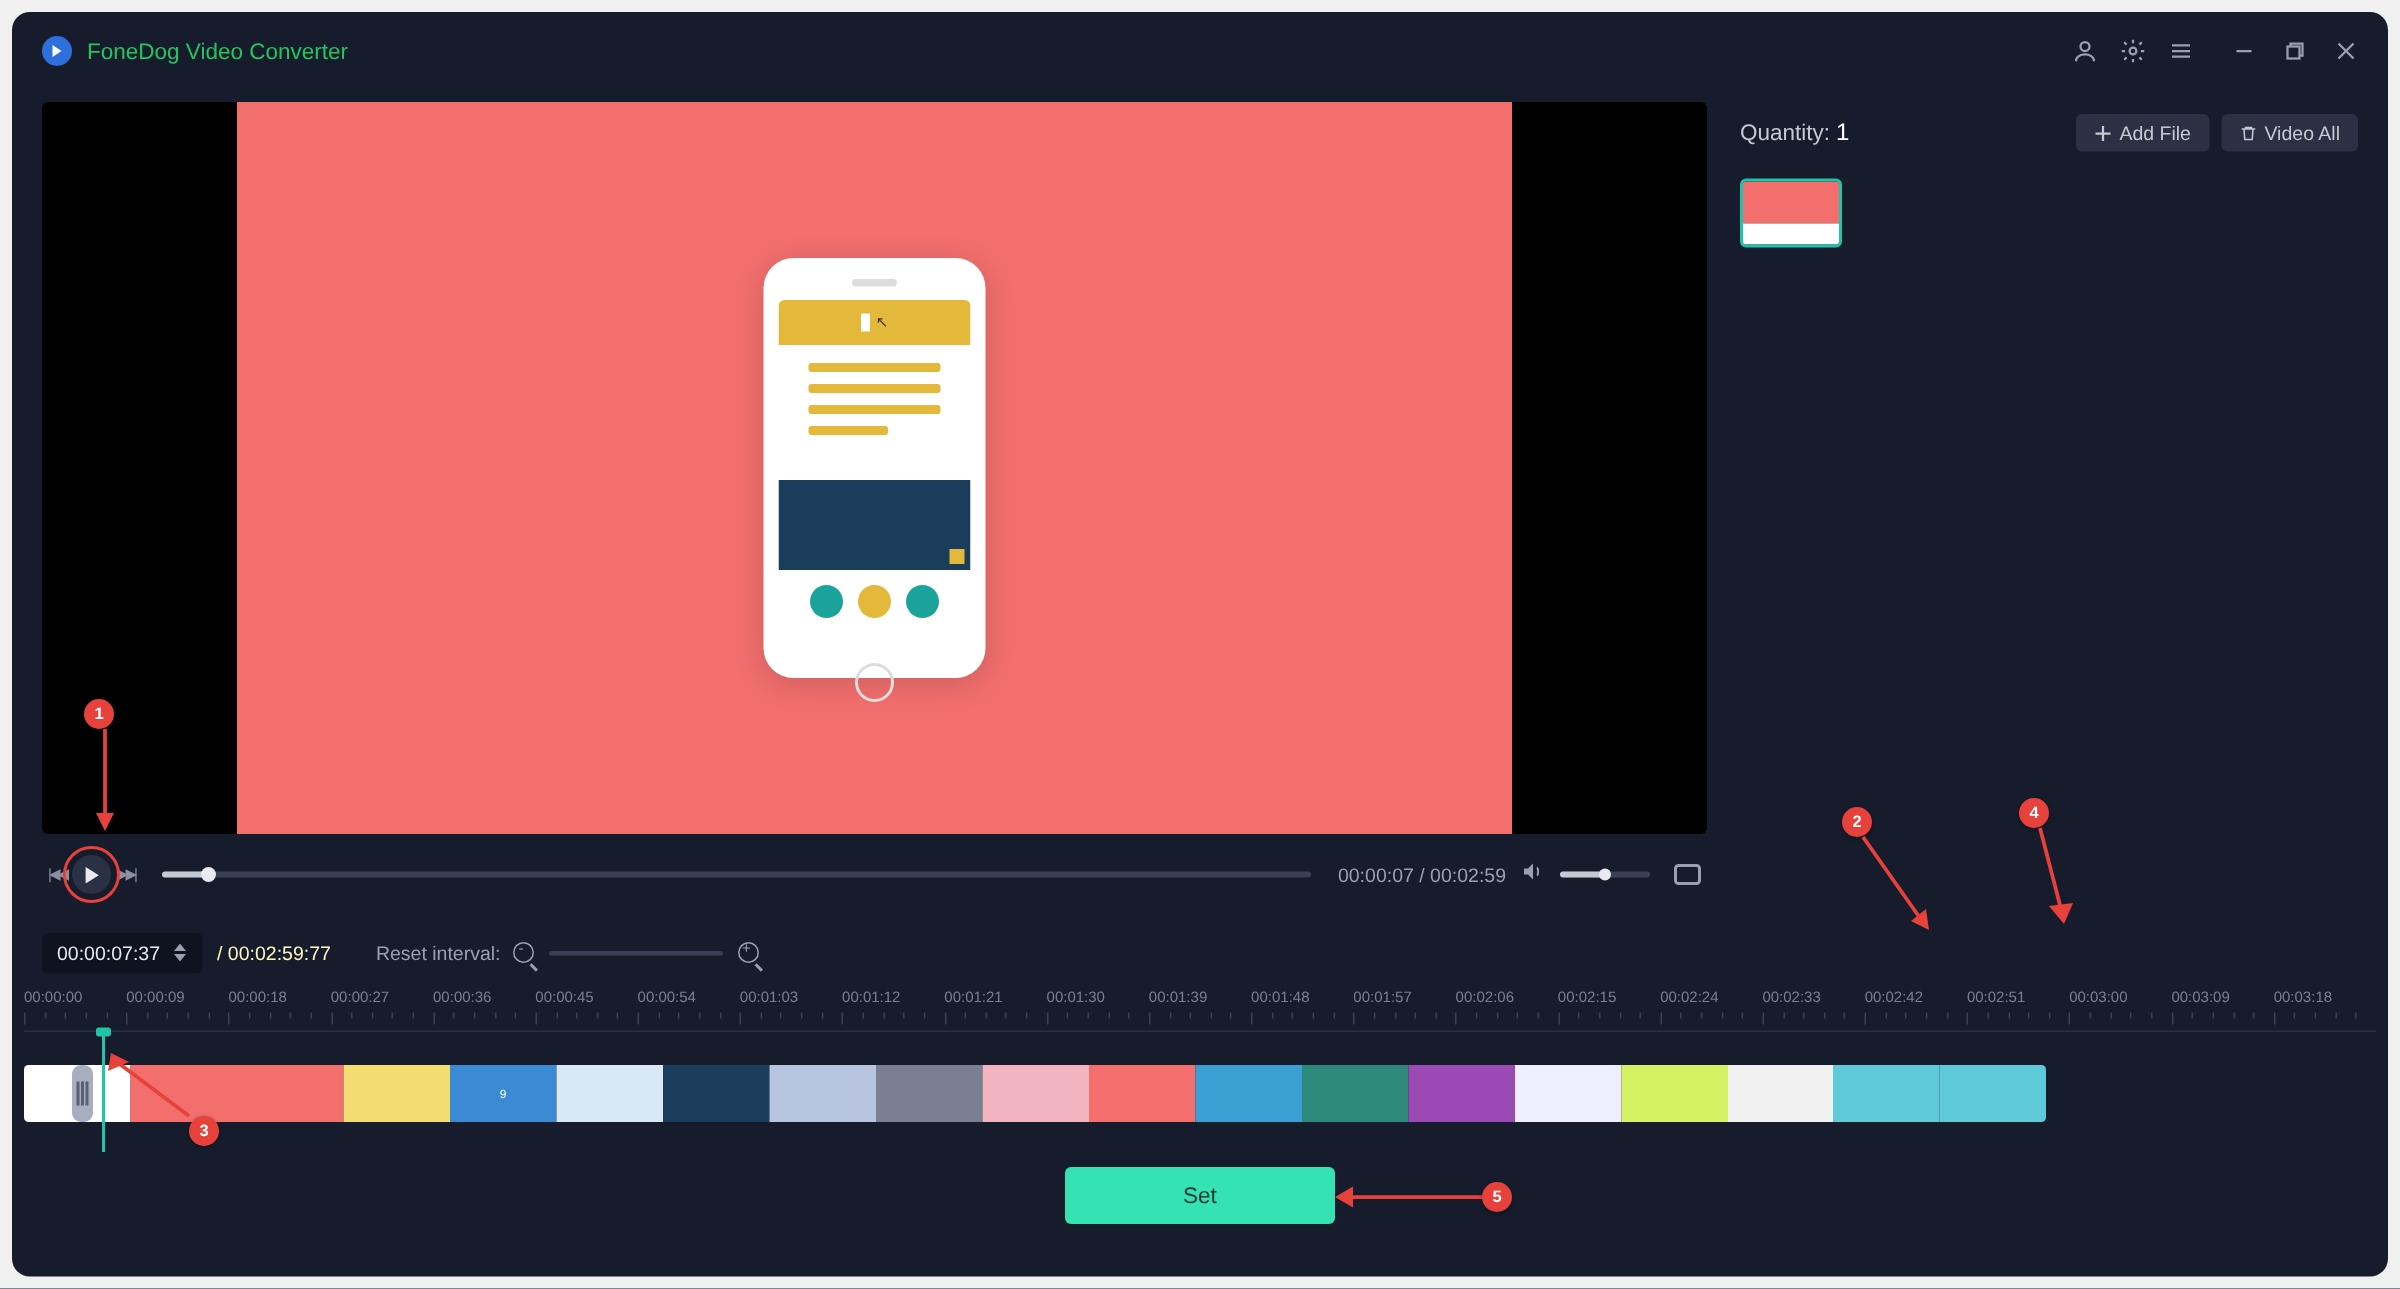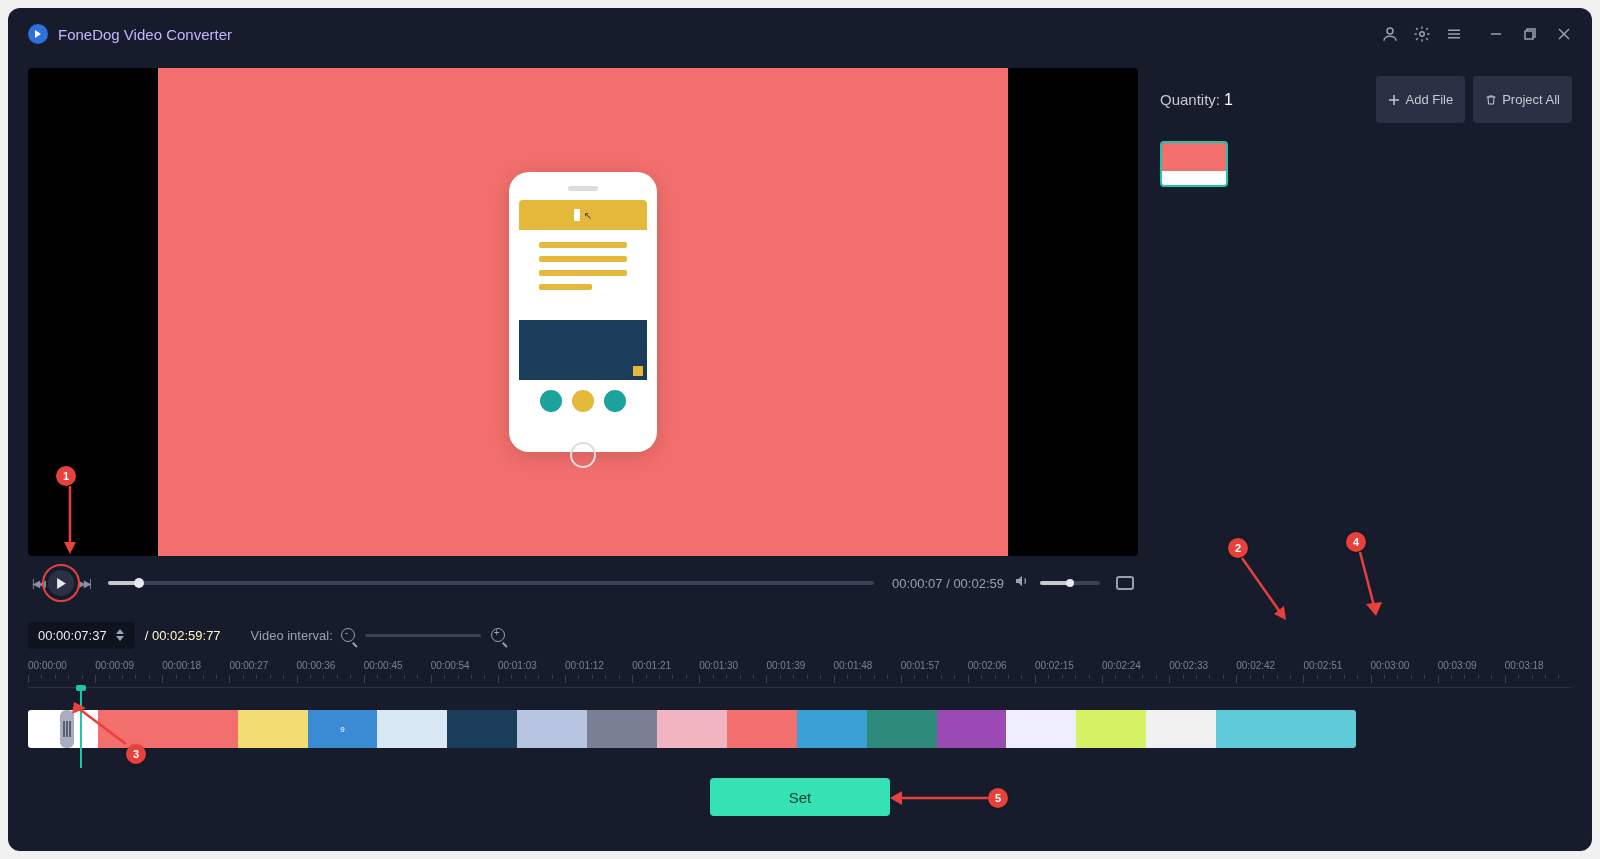--- a/index.html
+++ b/index.html
@@ -3,21 +3,21 @@
 <meta charset="utf-8">
 <style>
 * { margin: 0; padding: 0; box-sizing: border-box; font-family: -apple-system, BlinkMacSystemFont, "Segoe UI", Arial, sans-serif; }
 body { background: #f0f0f0; width: 1600px; height: 859px; overflow: hidden; }
 .app { position: absolute; top: 8px; left: 8px; width: 1584px; height: 843px; background: #171c2c; border-radius: 12px; color: #c5c9d2; overflow: hidden; }
 
 
 .titlebar { display: flex; align-items: center; height: 52px; padding: 0 20px; }
 .logo { width: 20px; height: 20px; border-radius: 50%; background: #2e6fdb; display: flex; align-items: center; justify-content: center; margin-right: 10px; }
 .logo svg { width: 10px; height: 10px; fill: #fff; }
-.app-title { font-size: 15px; color: #c4b5fd; }
+.app-title { font-size: 15px; color: #22c55e; }
 .tab-container { position: absolute; left: 50%; transform: translateX(-100px); display: flex; background: #0e1320; border-radius: 20px; height: 36px; align-items: center; }
 .tab { padding: 0 30px; height: 36px; display: flex; align-items: center; font-size: 14px; color: #9ba0ae; cursor: pointer; border-radius: 20px; }
 .tab.active { background: #2b3145; color: #fff; font-weight: 500; }
 .titlebar-right { margin-left: auto; display: flex; align-items: center; gap: 12px; }
 .titlebar-icon { width: 20px; height: 20px; display: flex; align-items: center; justify-content: center; color: #9ba0ae; cursor: pointer; }
 .win-controls { display: flex; gap: 18px; margin-left: 12px; }
 .win-btn { width: 16px; height: 16px; display: flex; align-items: center; justify-content: center; cursor: pointer; color: #9ba0ae; }
 
 
 .content { display: flex; padding: 8px 20px 0 20px; gap: 22px; }
@@ -59,21 +59,21 @@
 .vol-track { width: 60px; height: 4px; background: #3a4156; border-radius: 2px; position: relative; }
 .vol-fill { position: absolute; width: 50%; height: 100%; background: #c5c9d2; border-radius: 2px; }
 .vol-thumb { position: absolute; left: 50%; top: 50%; transform: translate(-50%,-50%); width: 8px; height: 8px; background: #e8eaf0; border-radius: 50%; }
 .fullscreen-btn { width: 18px; height: 14px; border: 2px solid #9ba0ae; border-radius: 3px; cursor: pointer; margin-left: 6px; }
 
 
 .quantity-row { display: flex; align-items: center; padding: 8px 0 18px 0; }
 .quantity-label { font-size: 15px; color: #c5c9d2; text-align: center; }
 .quantity-val { color: #fff; margin-left: 4px; }
 .qty-btns { margin-left: auto; display: flex; gap: 8px; }
-.qty-btn { background: #2b3145; border: none; color: #c5c9d2; font-size: 13px; padding: 16px 12px; border-radius: 4px; cursor: pointer; display: flex; align-items: center; gap: 5px; }
+.qty-btn { background: #2b3145; border: none; color: #c5c9d2; font-size: 13px; padding: 5px 12px; border-radius: 4px; cursor: pointer; display: flex; align-items: center; gap: 5px; }
 .thumb-grid { display: flex; gap: 10px; }
 .thumb { width: 68px; height: 46px; background: #2b3145; border-radius: 4px; border: 2px solid #20c4a8; overflow: hidden; display:flex; flex-direction:column;}
 .thumb-top{height:28px;background:#f26f6d;}
 .thumb-bot{flex:1;background:#fff;}
 
 
 .toolbar-row { display: flex; align-items: center; padding: 4px 20px; height: 50px; }
 .time-in-box { background: #0e1320; border-radius: 4px; padding: 6px 10px; display: flex; align-items: center; gap: 8px; }
 .time-in-val { font-size: 13px; color: #e8eaf0; }
 .spinner { display: flex; flex-direction: column; gap: 1px; }
@@ -81,21 +81,21 @@
 .spinner-btn svg{width:8px;height:5px;fill:#9ba0ae;}
 .time-total { font-size: 13px; color: #fef9c3; margin-left: 10px; }
 .interval-label { font-size: 13px; color: #9ba0ae; margin-left: 30px; margin-right: 8px; }
 .zoom-ico { width: 14px; height: 14px; border: 1.5px solid #9ba0ae; border-radius: 50%; position: relative; cursor: pointer; }
 .zoom-ico::after { content: ''; position: absolute; right: -4px; bottom: -4px; width: 6px; height: 1.5px; background: #9ba0ae; transform: rotate(45deg); }
 .zoom-track { width: 116px; height: 3px; background: #3a4156; border-radius: 2px; margin: 0 10px; position: relative; }
 .action-btns { margin-left: auto; display: flex; gap: 10px; }
 .action-btn { background: #2b3145; border: none; color: #c5c9d2; font-size: 14px; padding: 9px 24px; border-radius: 4px; cursor: pointer; }
 
 
-.timeline-wrap { padding: 0 20px; }
+.timeline-wrap { padding: 0 8px; }
 .ruler { display: flex; font-size: 10px; color: #7a8094; border-bottom: 1px solid #2b3145; padding-bottom: 4px; position: relative; height: 28px; }
 .ruler-mark { flex: 1; position: relative; }
 .ruler-label { position: absolute; left: 0; top: 0; white-space: nowrap; }
 .ruler-ticks { position: absolute; left: 0; right: 0; bottom: 0; display: flex; }
 .tick { flex: 1; border-left: 1px solid #3a4156; height: 4px; }
 .tick.major { height: 8px; }
 
 
 .clip-area { position: relative; margin-top: 22px; height: 44px; }
 .clip-strip { display: flex; height: 38px; border-radius: 3px; overflow: hidden; width: 86%; }
@@ -243,21 +243,21 @@
             <svg width="12" height="12" viewBox="0 0 12 12" stroke="currentColor" stroke-width="1.5">
                 <line x1="6" y1="1" x2="6" y2="11"></line>
                 <line x1="1" y1="6" x2="11" y2="6"></line>
               </svg>
             <span>Add File</span>
           </button>
           <button class="qty-btn">
             <svg width="12" height="12" viewBox="0 0 24 24" fill="none" stroke="currentColor" stroke-width="2">
                 <path d="M3 6h18M8 6V4h8v2M6 6l1 14h10l1-14"></path>
               </svg>
-            <span>Project All</span>
+            <span>Video All</span>
           </button>
         </div>
       </div>
       <div class="thumb-grid">
         <div class="thumb">
           <div class="thumb-top"></div>
             <div class="thumb-bot"></div>
         </div>
       </div>
     </div>
@@ -273,21 +273,21 @@
             </svg>
           </div>
         <div class="spinner-btn">
             <svg viewBox="0 0 8 5">
               <path d="M0 0 L4 5 L8 0 Z"></path>
             </svg>
           </div>
       </div>
     </div>
     <span class="time-total">/ 00:02:59:77</span>
-    <span class="interval-label">Video interval:</span>
+    <span class="interval-label">Reset interval:</span>
     <div class="zoom-ico">
         <span style="position:absolute;left:3px;top:-2px;color:#9ba0ae;font-size:10px;">-</span>
       </div>
     <div class="zoom-track"></div>
     <div class="zoom-ico">
         <span style="position:absolute;left:2px;top:-2px;color:#9ba0ae;font-size:10px;">+</span>
       </div>
   </div>
 
   <div class="timeline-wrap">

